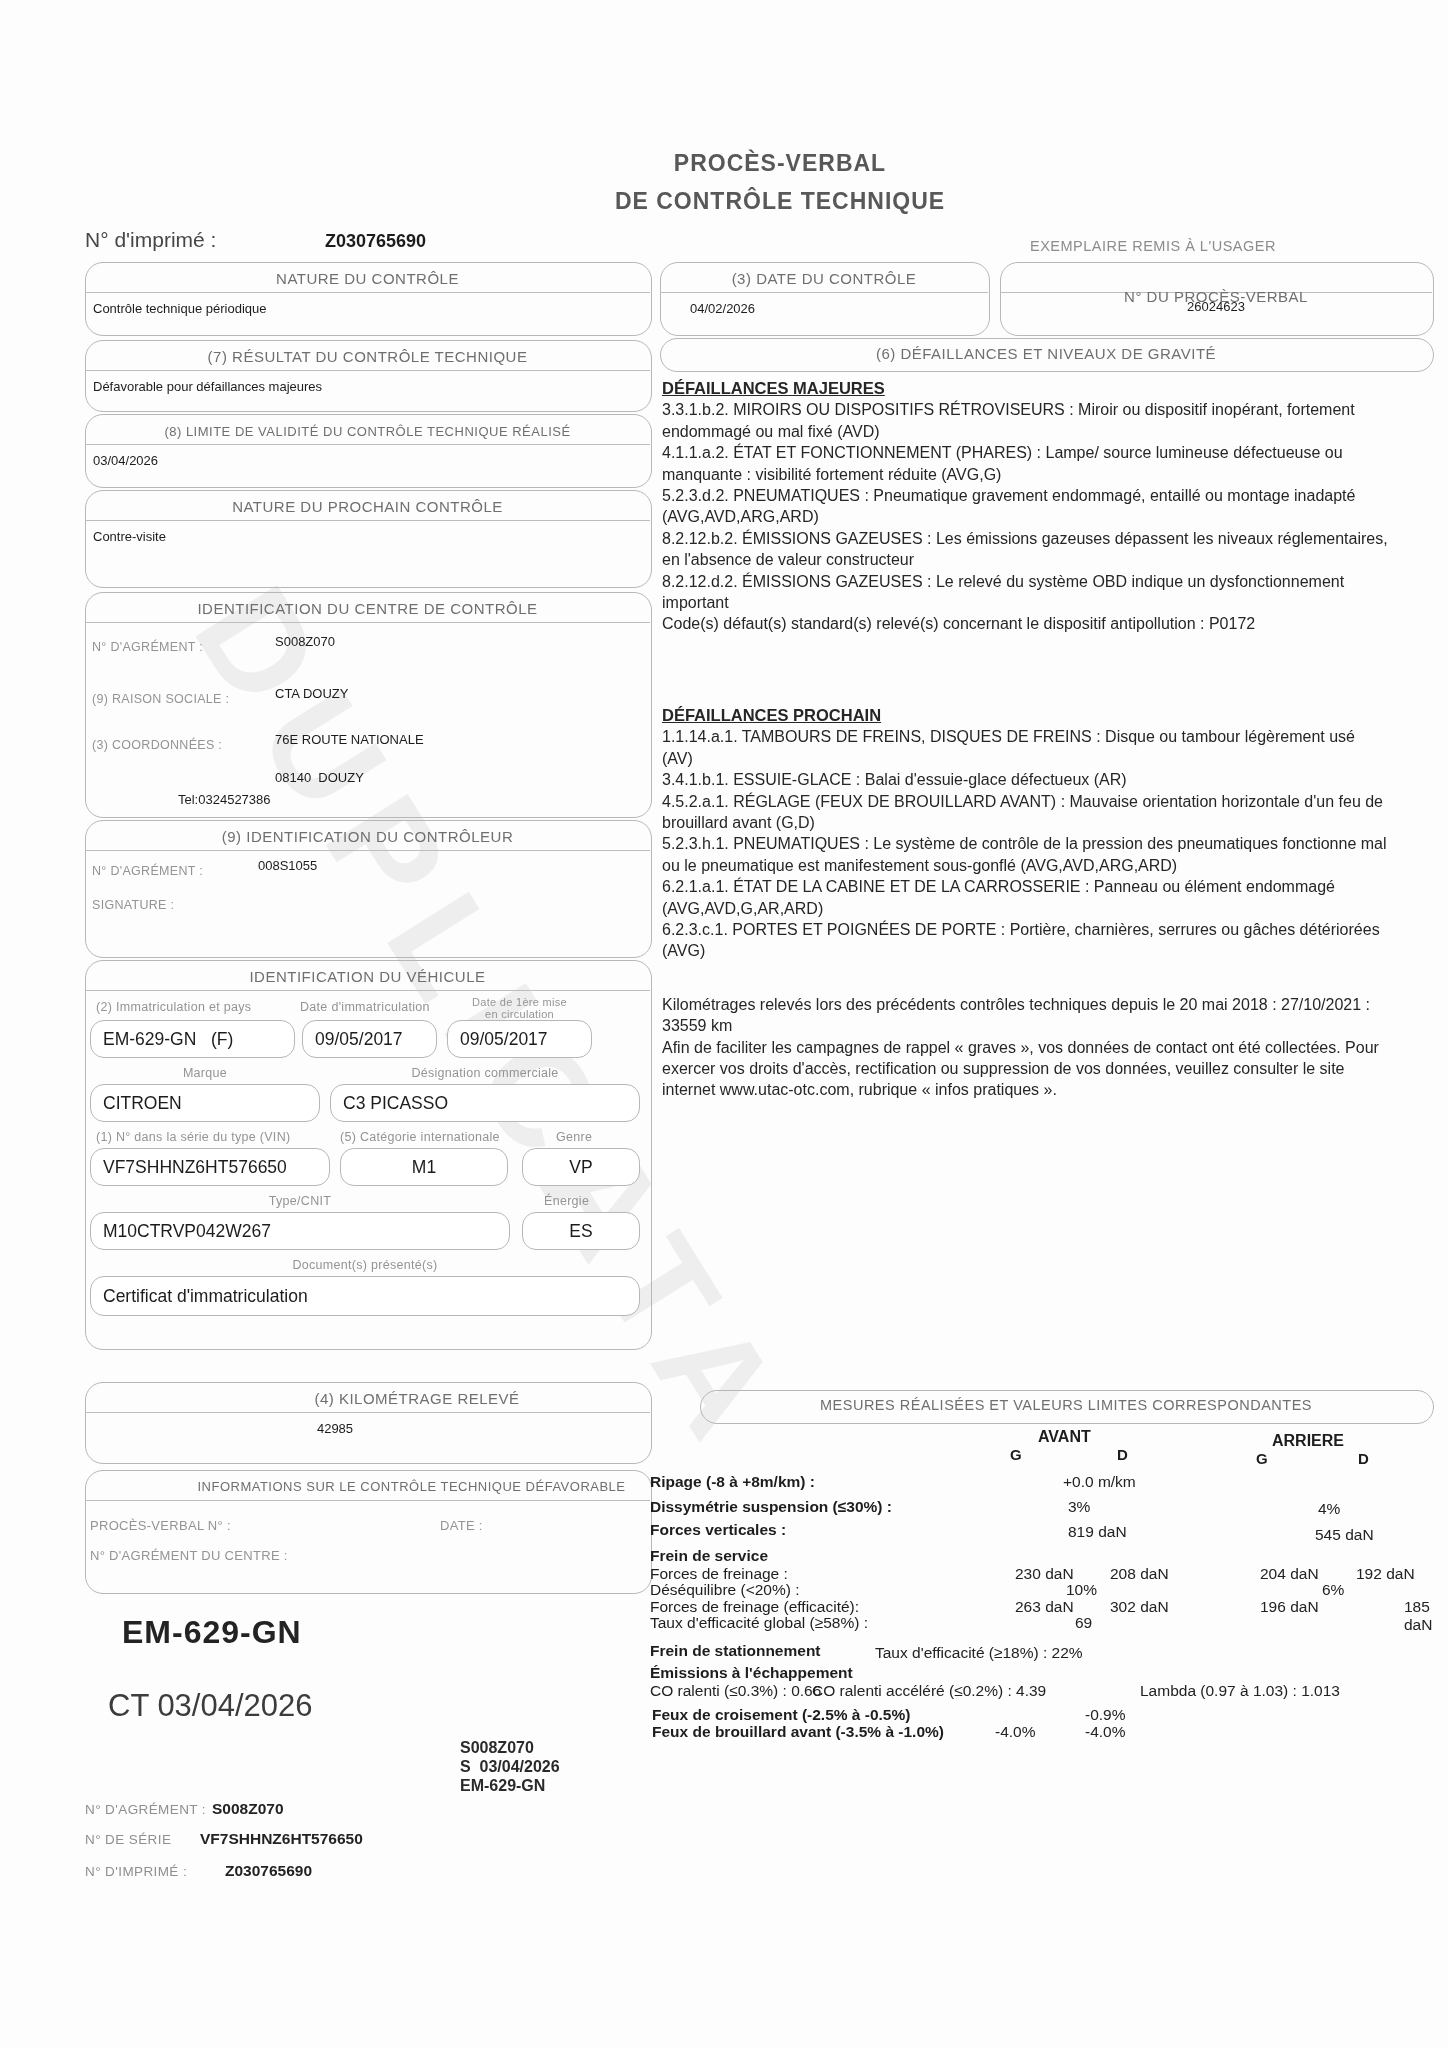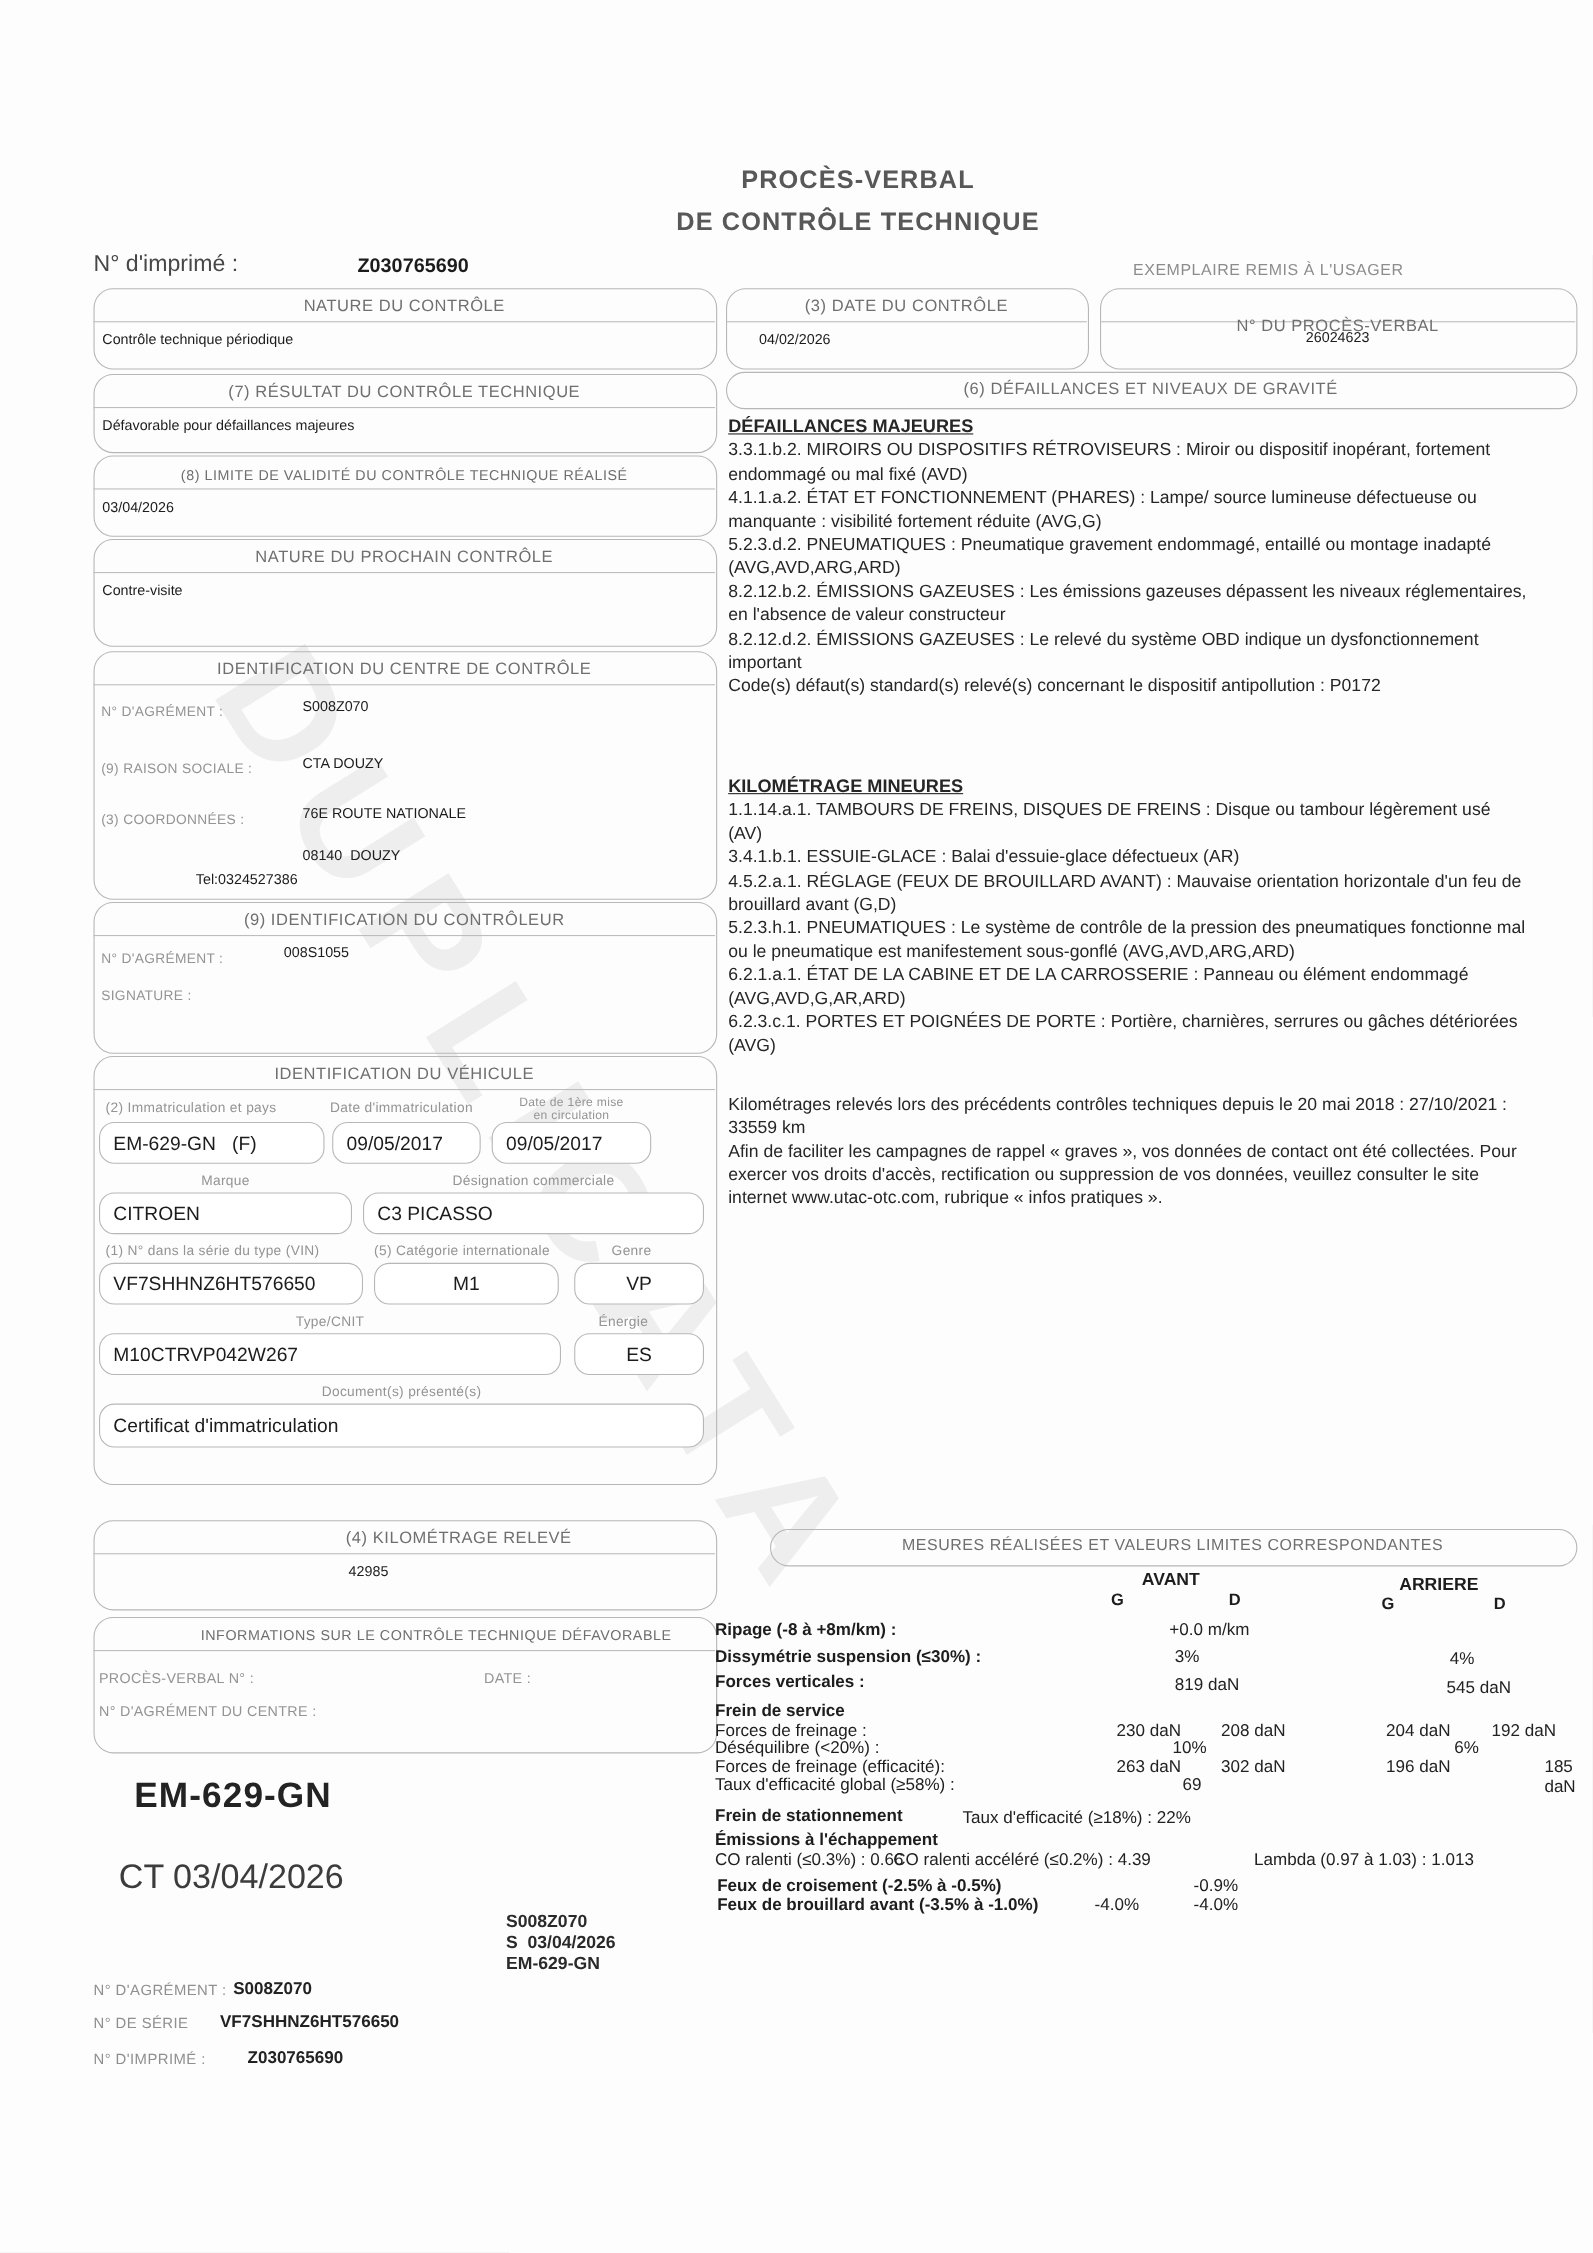--- a/index.html
+++ b/index.html
@@ -126,39 +126,39 @@
   <div class="tabh" style="left:660px;top:345px;width:772px;">(6) DÉFAILLANCES ET NIVEAUX DE GRAVITÉ</div>
 
   <div class="defects">
     <div class="dtitle">DÉFAILLANCES MAJEURES</div>
     <div>3.3.1.b.2. MIROIRS OU DISPOSITIFS RÉTROVISEURS : Miroir ou dispositif inopérant, fortement endommagé ou mal fixé (AVD)</div>
     <div>4.1.1.a.2. ÉTAT ET FONCTIONNEMENT (PHARES) : Lampe/ source lumineuse défectueuse ou manquante : visibilité fortement réduite (AVG,G)</div>
     <div>5.2.3.d.2. PNEUMATIQUES : Pneumatique gravement endommagé, entaillé ou montage inadapté (AVG,AVD,ARG,ARD)</div>
     <div>8.2.12.b.2. ÉMISSIONS GAZEUSES : Les émissions gazeuses dépassent les niveaux réglementaires, en l'absence de valeur constructeur</div>
     <div>8.2.12.d.2. ÉMISSIONS GAZEUSES : Le relevé du système OBD indique un dysfonctionnement important</div>
     <div>Code(s) défaut(s) standard(s) relevé(s) concernant le dispositif antipollution : P0172</div>
-    <div class="dtitle" style="margin-top:70px;">KILOMÉTRAGE MINEURES</div>
+    <div class="dtitle" style="margin-top:70px;">DÉFAILLANCES PROCHAIN</div>
     <div>1.1.14.a.1. TAMBOURS DE FREINS, DISQUES DE FREINS : Disque ou tambour légèrement usé (AV)</div>
     <div>3.4.1.b.1. ESSUIE-GLACE : Balai d'essuie-glace défectueux (AR)</div>
     <div>4.5.2.a.1. RÉGLAGE (FEUX DE BROUILLARD AVANT) : Mauvaise orientation horizontale d'un feu de brouillard avant (G,D)</div>
     <div>5.2.3.h.1. PNEUMATIQUES : Le système de contrôle de la pression des pneumatiques fonctionne mal ou le pneumatique est manifestement sous-gonflé (AVG,AVD,ARG,ARD)</div>
     <div>6.2.1.a.1. ÉTAT DE LA CABINE ET DE LA CARROSSERIE : Panneau ou élément endommagé (AVG,AVD,G,AR,ARD)</div>
     <div>6.2.3.c.1. PORTES ET POIGNÉES DE PORTE : Portière, charnières, serrures ou gâches détériorées (AVG)</div>
     <div style="margin-top:32px;">Kilométrages relevés lors des précédents contrôles techniques depuis le 20 mai 2018 : 27/10/2021 : 33559 km</div>
     <div>Afin de faciliter les campagnes de rappel « graves », vos données de contact ont été collectées. Pour exercer vos droits d'accès, rectification ou suppression de vos données, veuillez consulter le site internet www.utac-otc.com, rubrique « infos pratiques ».</div>
   </div>
 
   <div class="box" style="left:85px;top:1382px;width:565px;height:80px;"></div>
   <div class="divline" style="left:85px;top:1412px;width:565px;"></div>
   <div class="tabh" style="left:85px;top:1390px;width:664px;">(4) KILOMÉTRAGE RELEVÉ</div>
   <div class="val" style="left:85px;top:1421px;width:500px;text-align:center;">42985</div>
 
   <div class="box" style="left:85px;top:1470px;width:565px;height:122px;"></div>
   <div class="divline" style="left:85px;top:1500px;width:565px;"></div>
-  <div class="tabh tabh-sm" style="left:85px;top:1479px;width:623px;">INFORMATIONS SUR LE CONTRÔLE TECHNIQUE DÉFAVORABLE</div>
+  <div class="tabh tabh-sm" style="left:100px;top:1479px;width:623px;">INFORMATIONS SUR LE CONTRÔLE TECHNIQUE DÉFAVORABLE</div>
   <div class="flab" style="left:90px;top:1518px;font-size:13px;">PROCÈS-VERBAL N° :</div>
   <div class="flab" style="left:440px;top:1518px;font-size:13px;">DATE :</div>
   <div class="flab" style="left:90px;top:1548px;font-size:13px;">N° D'AGRÉMENT DU CENTRE :</div>
 
   <div class="abs" style="left:122px;top:1614px;font-size:32px;font-weight:bold;color:#232323;letter-spacing:1px;">EM-629-GN</div>
   <div class="abs" style="left:108px;top:1688px;font-size:31px;color:#3c3c3c;">CT 03/04/2026</div>
   <div class="abs" style="left:460px;top:1738px;font-size:16px;font-weight:bold;color:#2a2a2a;line-height:19px;">S008Z070</div>
   <div class="abs pre" style="left:460px;top:1757px;font-size:16px;font-weight:bold;color:#2a2a2a;line-height:19px;">S  03/04/2026</div>
   <div class="abs" style="left:460px;top:1776px;font-size:16px;font-weight:bold;color:#2a2a2a;line-height:19px;">EM-629-GN</div>
 

